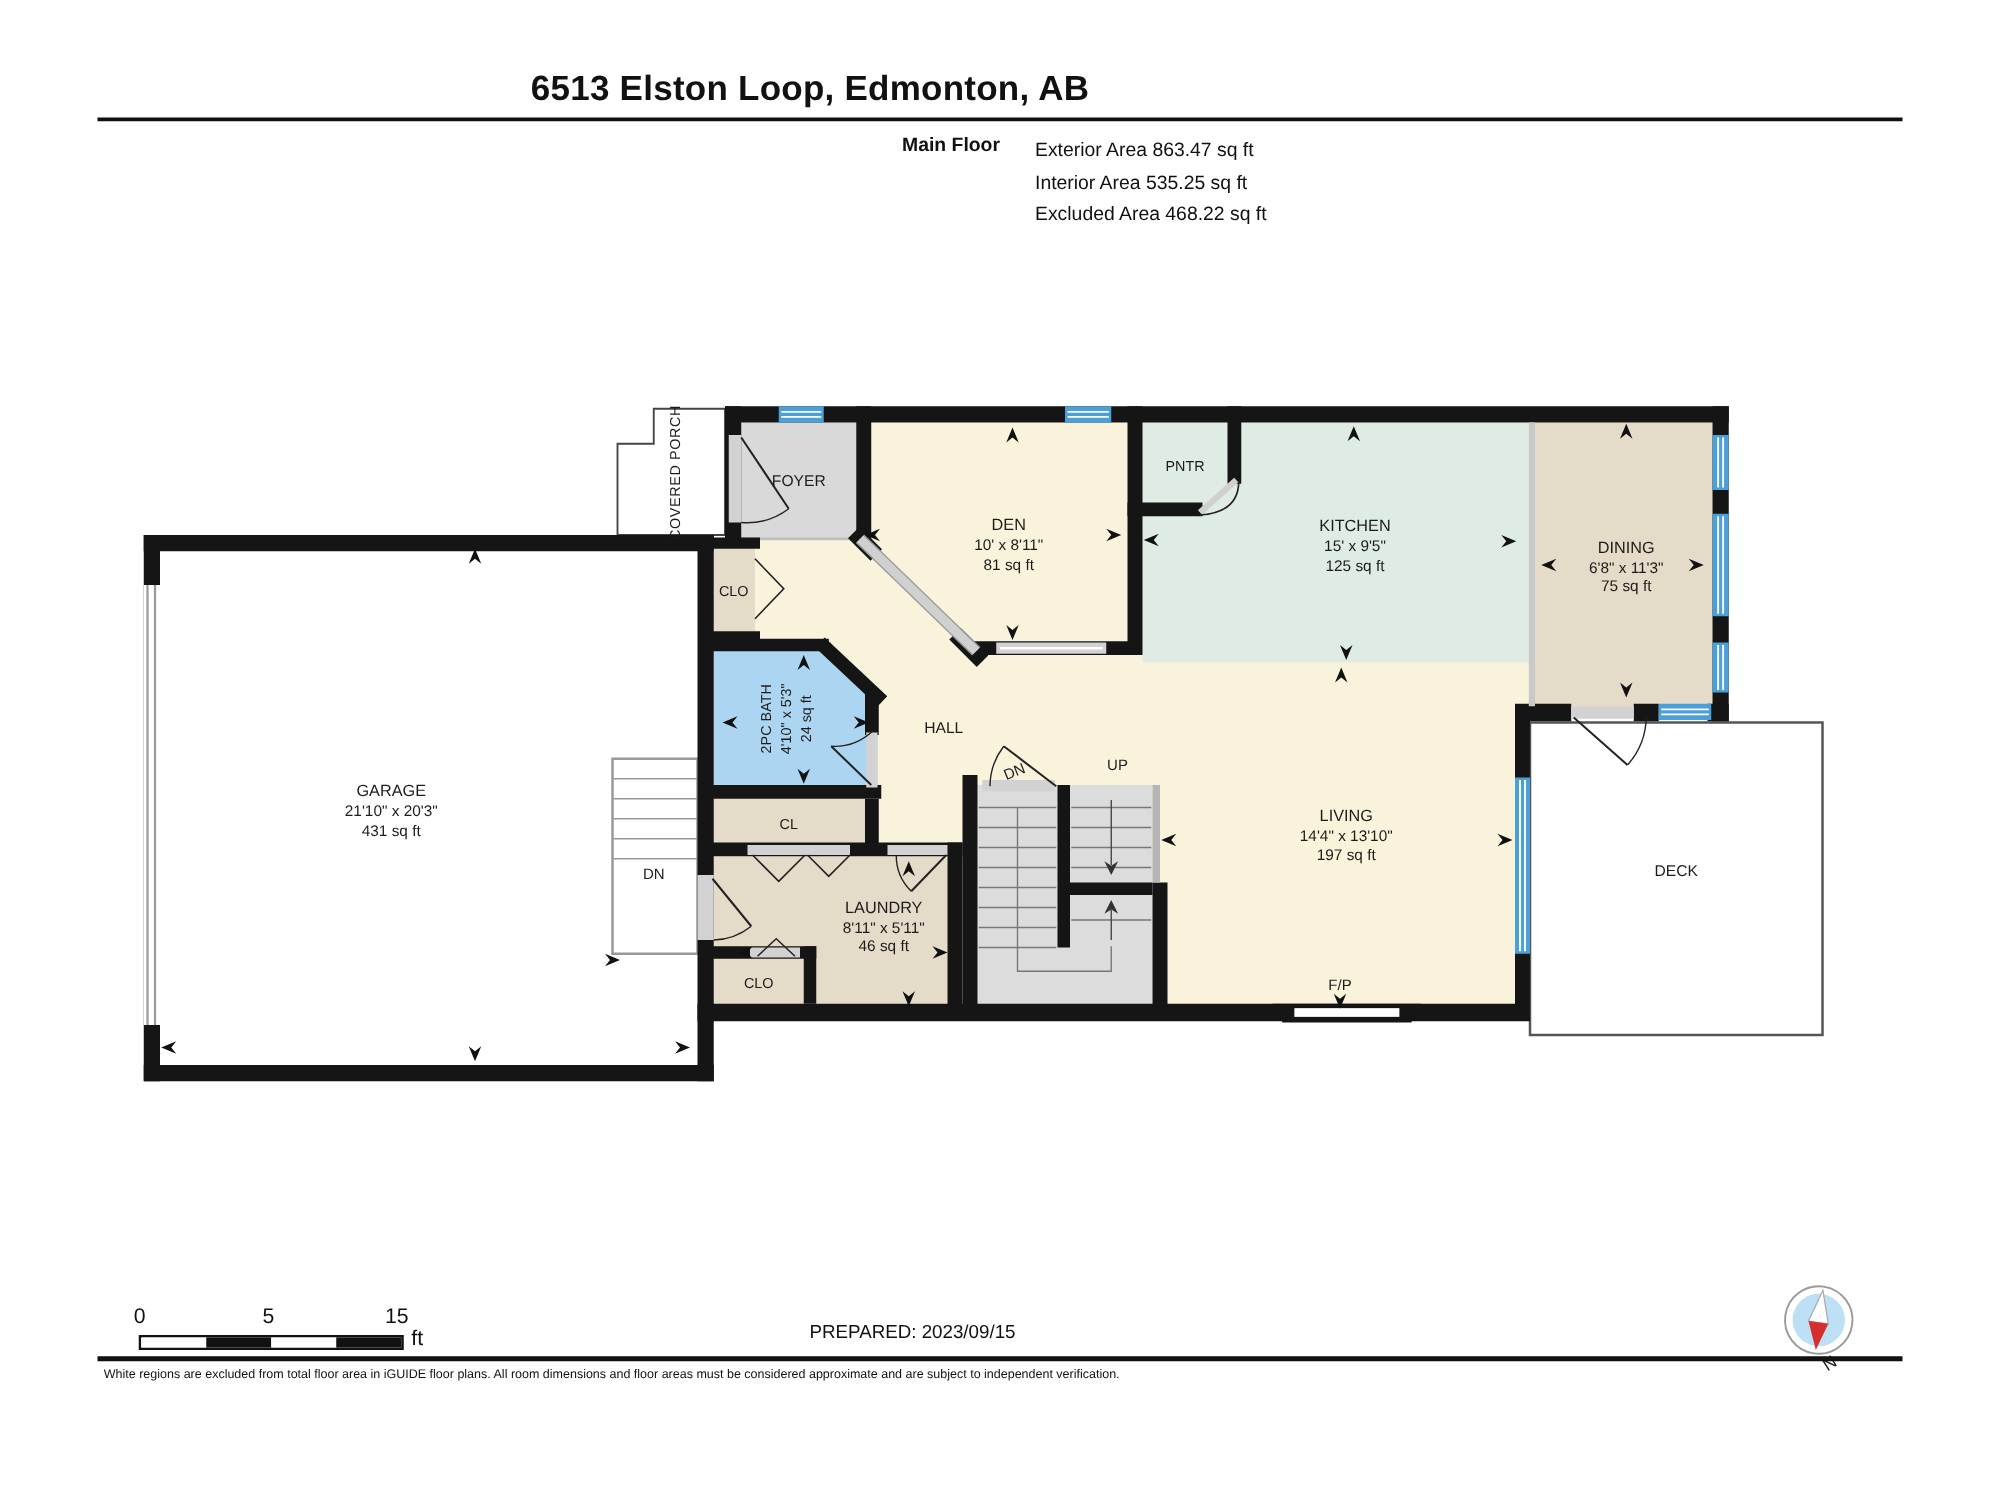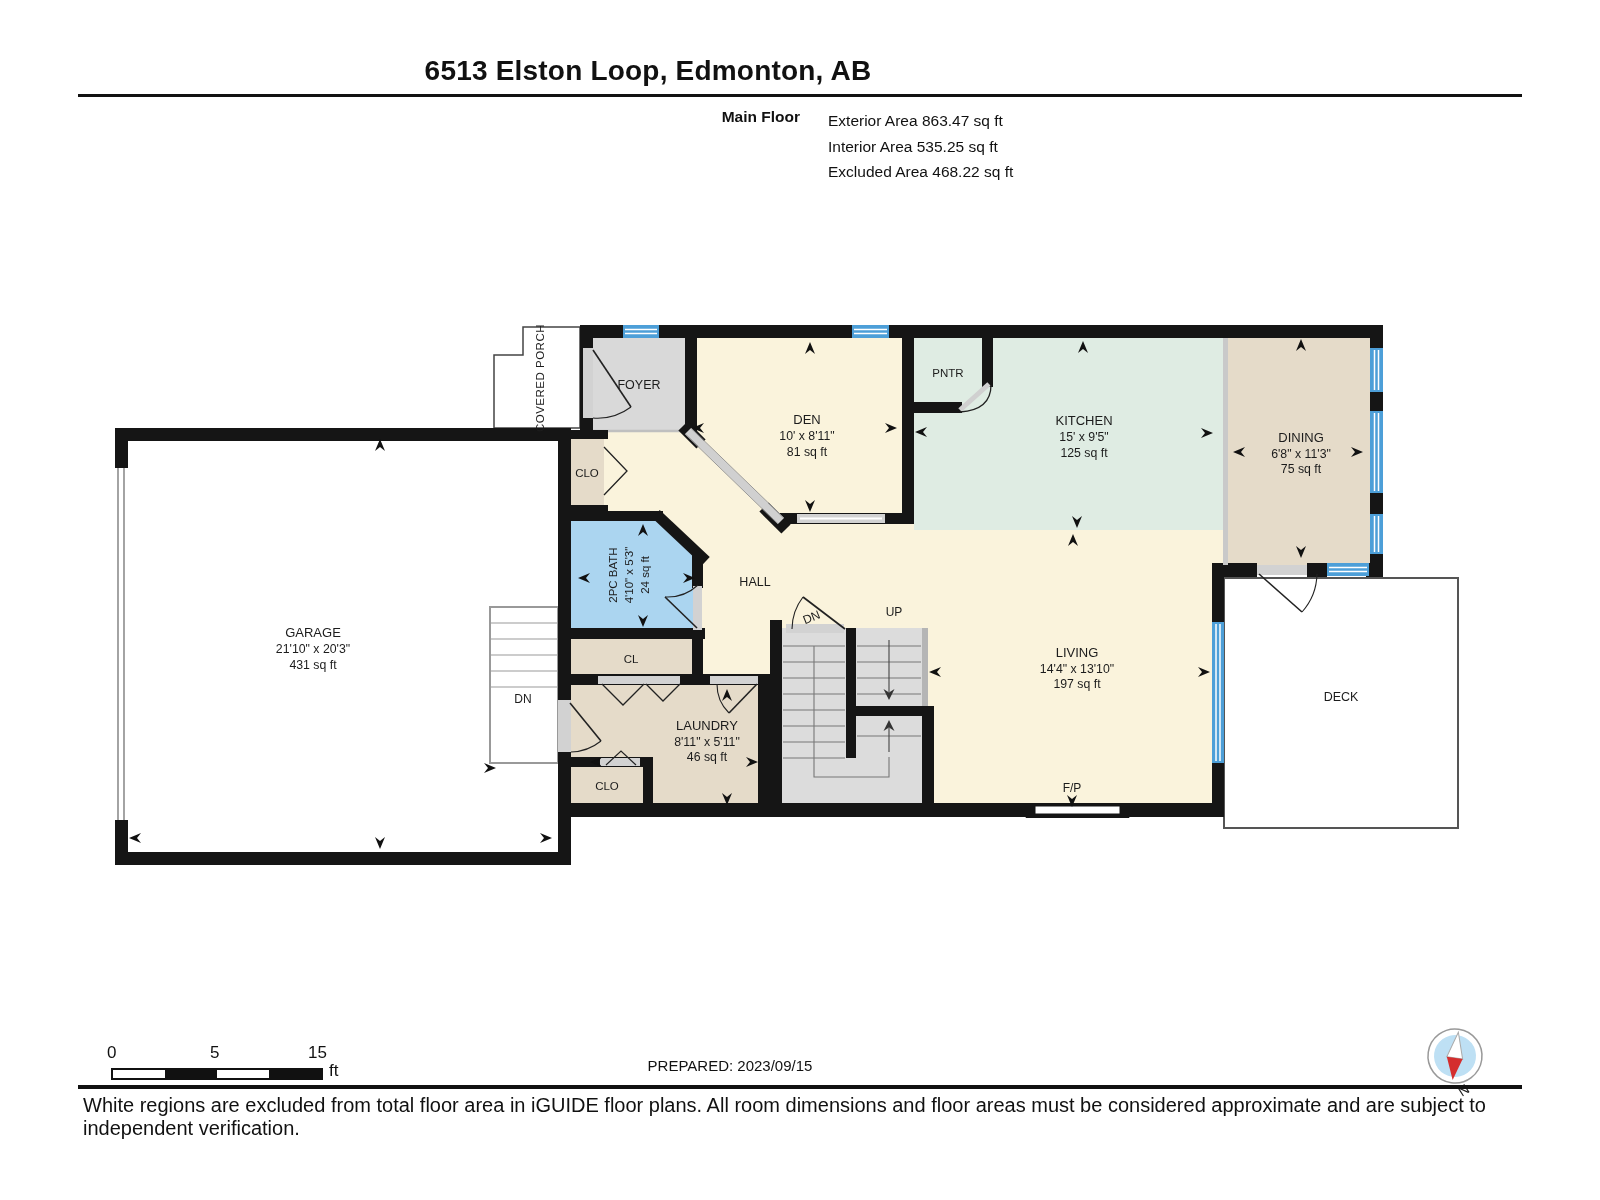--- a/index.html
+++ b/index.html
@@ -15,21 +15,21 @@
   .stats{position:absolute;top:108px;left:817px;font-size:15.5px;line-height:25.6px;margin-left:11px;}
   .plan-svg{position:absolute;left:0;top:0;}
   svg text{font-family:"Liberation Sans",sans-serif;fill:#1c1c1c;}
   .scale-num{position:absolute;font-size:17px;top:1043px;}
   .scale-bar{position:absolute;left:111px;top:1068px;width:208px;height:8px;
              border:2px solid #111;display:flex;}
   .scale-seg{flex:1 1 25%;height:100%;}
   .seg-w{background:#fff;} .seg-b{background:#111;}
   .scale-unit{position:absolute;left:329px;top:1061px;font-size:17px;}
   .prepared{position:absolute;left:0;top:1057px;width:1460px;text-align:center;font-size:15px;}
-  .disclaimer{position:absolute;left:83px;top:1094px;font-size:20px;}
+  .disclaimer{position:absolute;left:83px;top:1094px;font-size:10px;}
 </style>
 </head>
 <body>
 
 <div class="page">
 
   <div class="title">6513 Elston Loop, Edmonton, AB</div>
   <div class="rule rule-top"></div>
   <div class="floor-label">Main Floor</div>
   <div class="stats">

